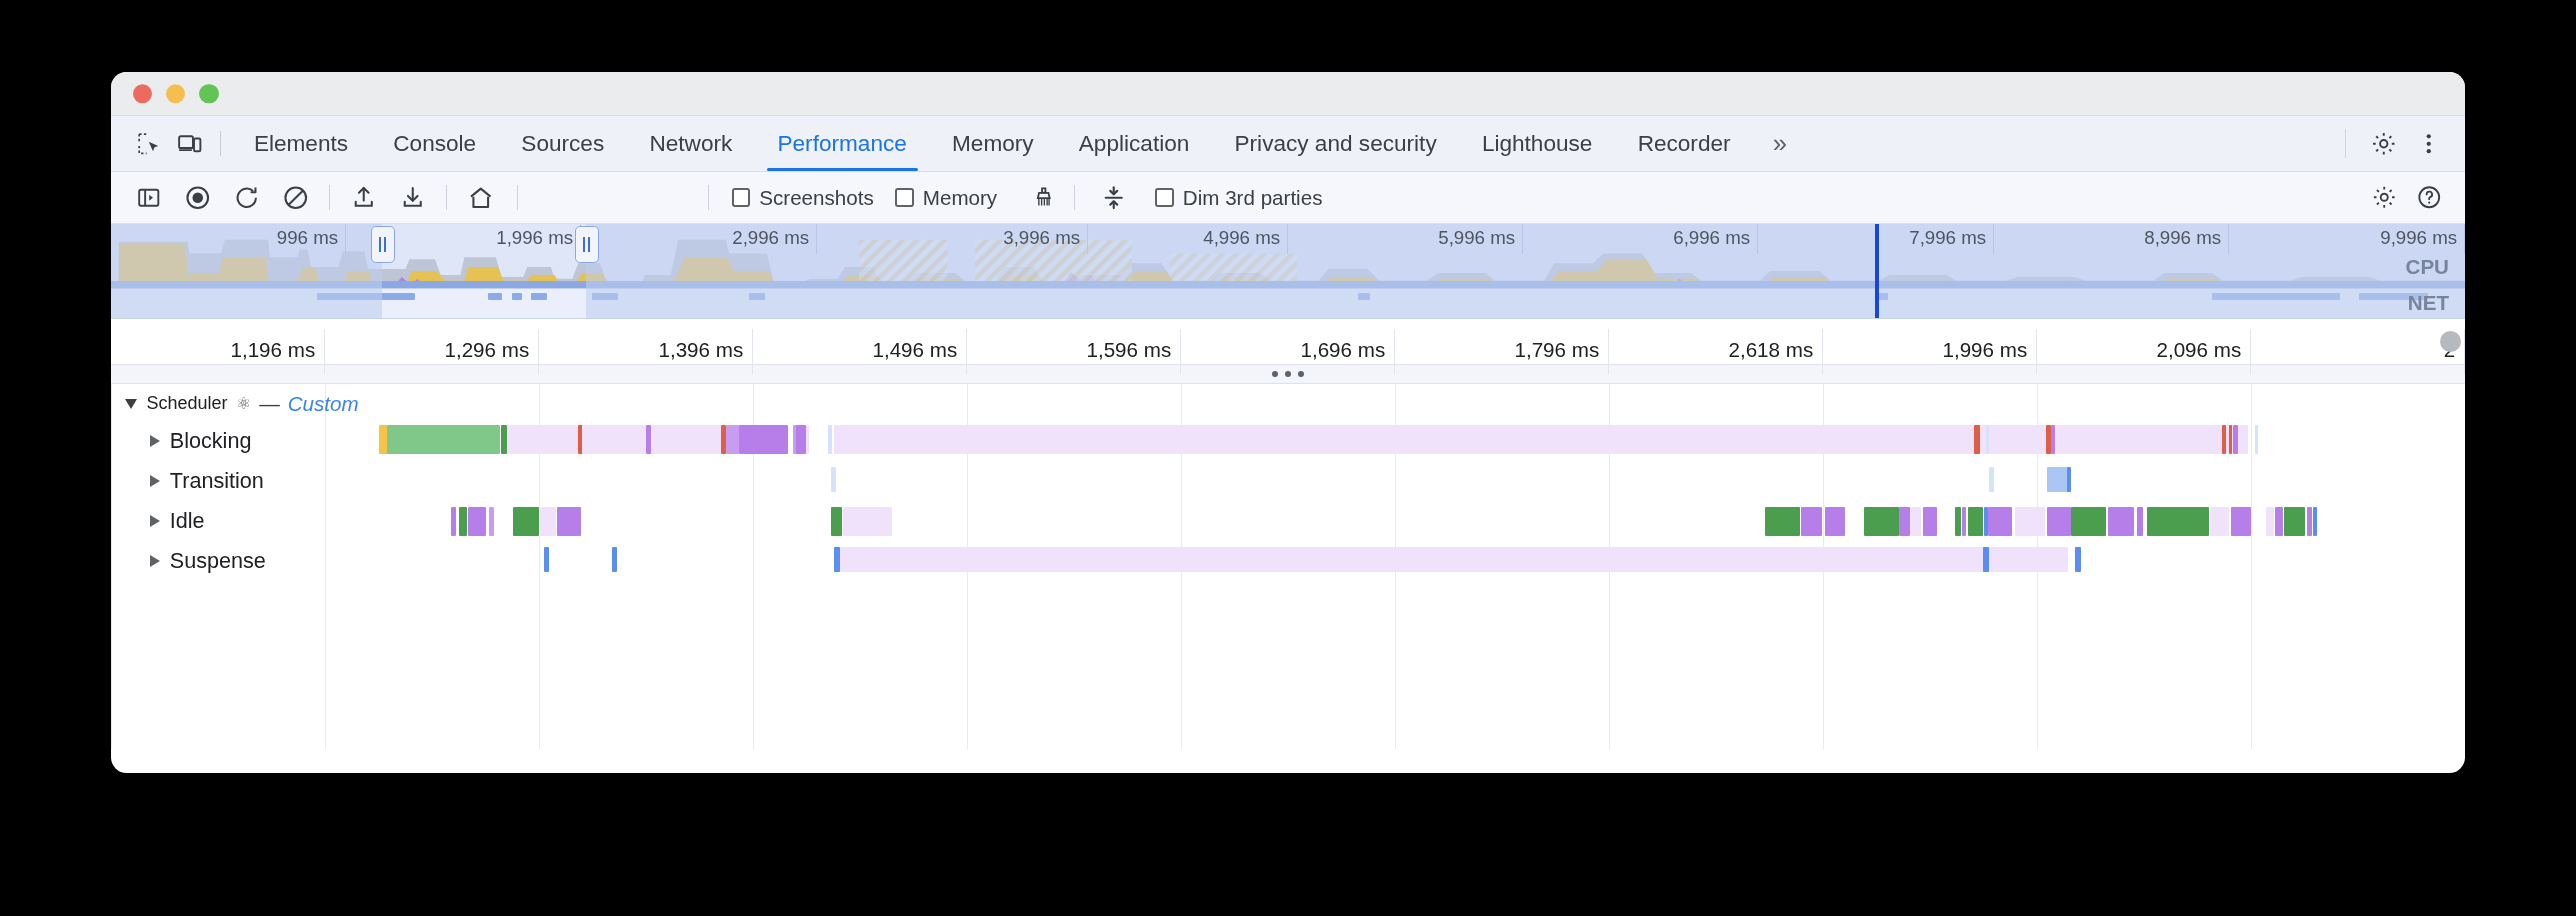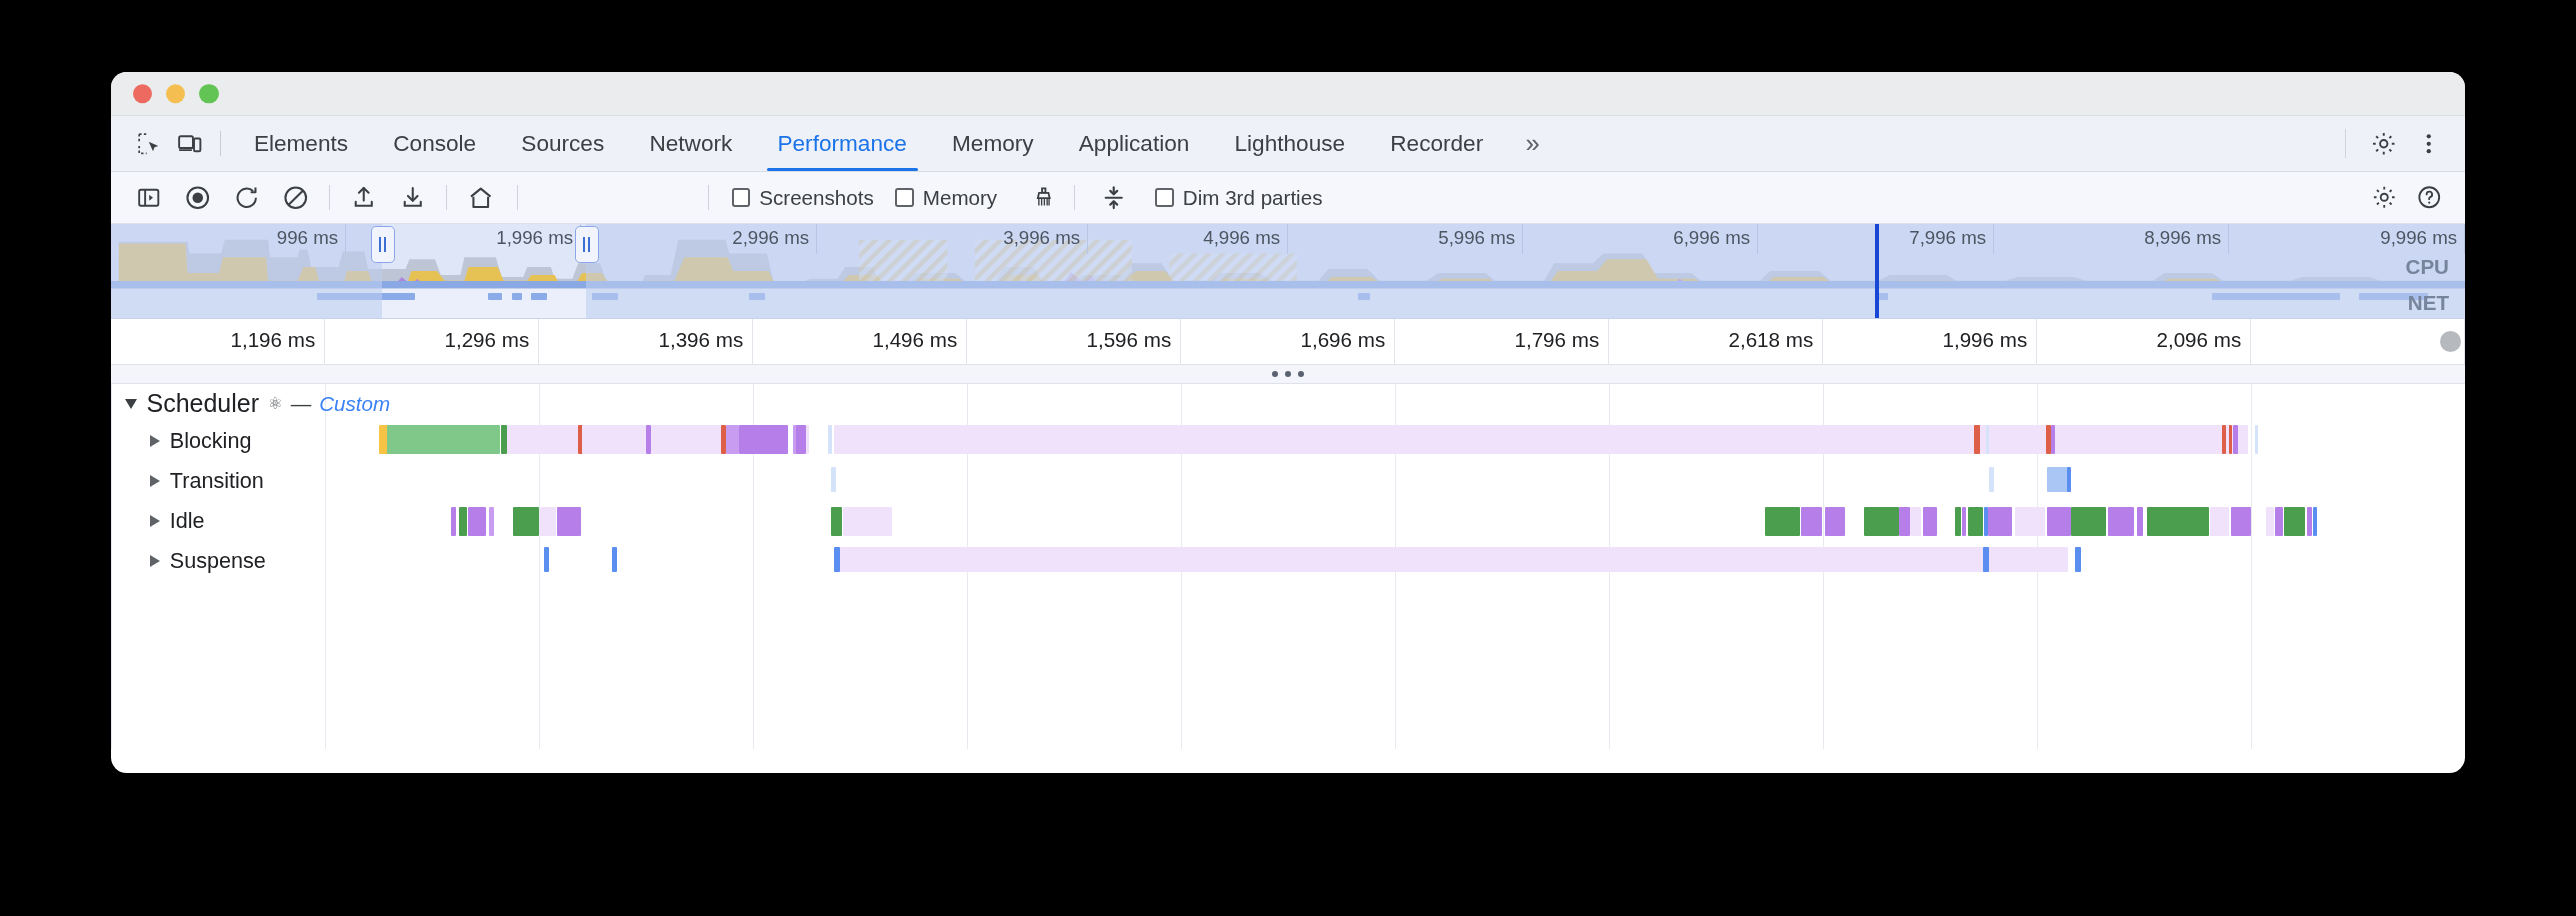--- a/index.html
+++ b/index.html
@@ -47,36 +47,36 @@
   .ov-netbar{position:absolute;height:6.9px;background:#8aaae8;border-radius:1px;}
   .ov-cpuline{position:absolute;left:0;right:0;bottom:29.5px;height:7.9px;background:#8aa9e4;}
   .ov-dim{position:absolute;top:0;bottom:0;background:rgba(190,205,240,.58);z-index:4;}
   .ov-label{position:absolute;right:16px;font-size:20.6px;font-weight:bold;color:#77859c;z-index:7;}
   .ov-handle{position:absolute;top:2px;width:21.6px;height:35px;background:#f1f4fd;border:1px solid #8ba6e8;border-radius:4.9px;z-index:8;cursor:ew-resize;display:flex;align-items:center;justify-content:center;gap:2.9px;}
   .ov-handle i{display:block;width:2px;height:15.7px;background:#3b6fd4;}
   .ov-cursor{position:absolute;top:0;bottom:0;width:3.9px;background:#1a46d6;z-index:7;}
 
   
   .mainruler{position:relative;height:45px;background:#fff;border-bottom:1px solid #dfe2e9;}
-  .mr-tick{position:absolute;top:0;height:45px;border-right:1px solid #e2e5ec;box-sizing:border-box;}
+  .mr-tick{position:absolute;top:10px;height:45px;border-right:1px solid #e2e5ec;box-sizing:border-box;}
   .mr-tick span{position:absolute;right:8.8px;top:8.8px;font-size:20.6px;color:#202124;white-space:nowrap;}
   .mr-scroll{position:absolute;right:3.9px;top:11.8px;width:21.6px;height:21.6px;border-radius:10.8px;background:#b6b9be;}
 
   
   .divider{height:17.7px;background:#f3f5fa;border-bottom:1px solid #dfe2e9;display:flex;align-items:center;justify-content:center;gap:6.9px;cursor:row-resize;}
   .divider i{width:5.9px;height:5.9px;border-radius:50%;background:#5a6270;display:block;}
 
   
   .tracks{position:relative;height:365px;background:#fff;overflow:hidden;}
   .grid-line{position:absolute;top:0;bottom:0;width:1px;background:#e7eaf0;}
   .row{position:relative;height:40px;}
   .row-head{position:absolute;left:0;top:0;height:40px;display:flex;align-items:center;z-index:3;}
   .tri{width:0;height:0;border-left:10.8px solid #5f6368;border-top:6.9px solid transparent;border-bottom:6.9px solid transparent;margin-right:9.8px;cursor:pointer;}
   .tri.open{border-left:6.9px solid transparent;border-right:6.9px solid transparent;border-top:10.8px solid #3c4043;border-bottom:0;}
-  .grp-title{font-size:25px;color:#202124;}
+  .grp-title{font-size:18px;color:#202124;}
   .row-title{font-size:21.6px;color:#202124;}
   .atom{margin:0 5.9px 0 8.8px;font-size:16.7px;color:#5f6368;}
   .dash{font-size:20.6px;color:#3c4043;margin:0 7.9px 0 2px;}
   .custom{font-size:20.6px;color:#3b82f6;font-style:italic;}
   .bar{position:absolute;border-radius:1px;}
 </style>
 </head>
 <body>
 
 <div class="window">
@@ -121,20 +121,23 @@
           <span>Network</span>
         </div>
       <div class="tab active">
           <span>Performance</span>
         </div>
       <div class="tab">
           <span>Memory</span>
         </div>
       <div class="tab">
           <span>Application</span>
+        </div>
+      <div class="tab">
+          <span>Privacy and security</span>
         </div>
       <div class="tab">
           <span>Lighthouse</span>
         </div>
       <div class="tab">
           <span>Recorder</span>
         </div>
       <div class="tab more">
           <span>»</span>
         </div>

